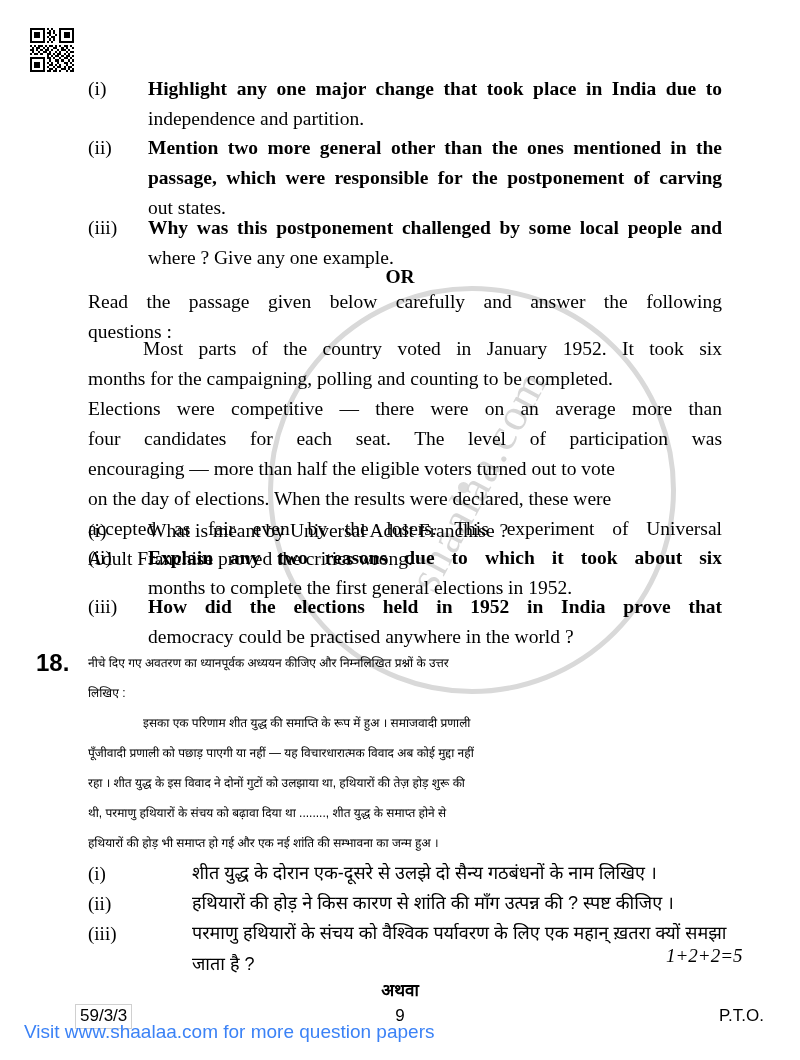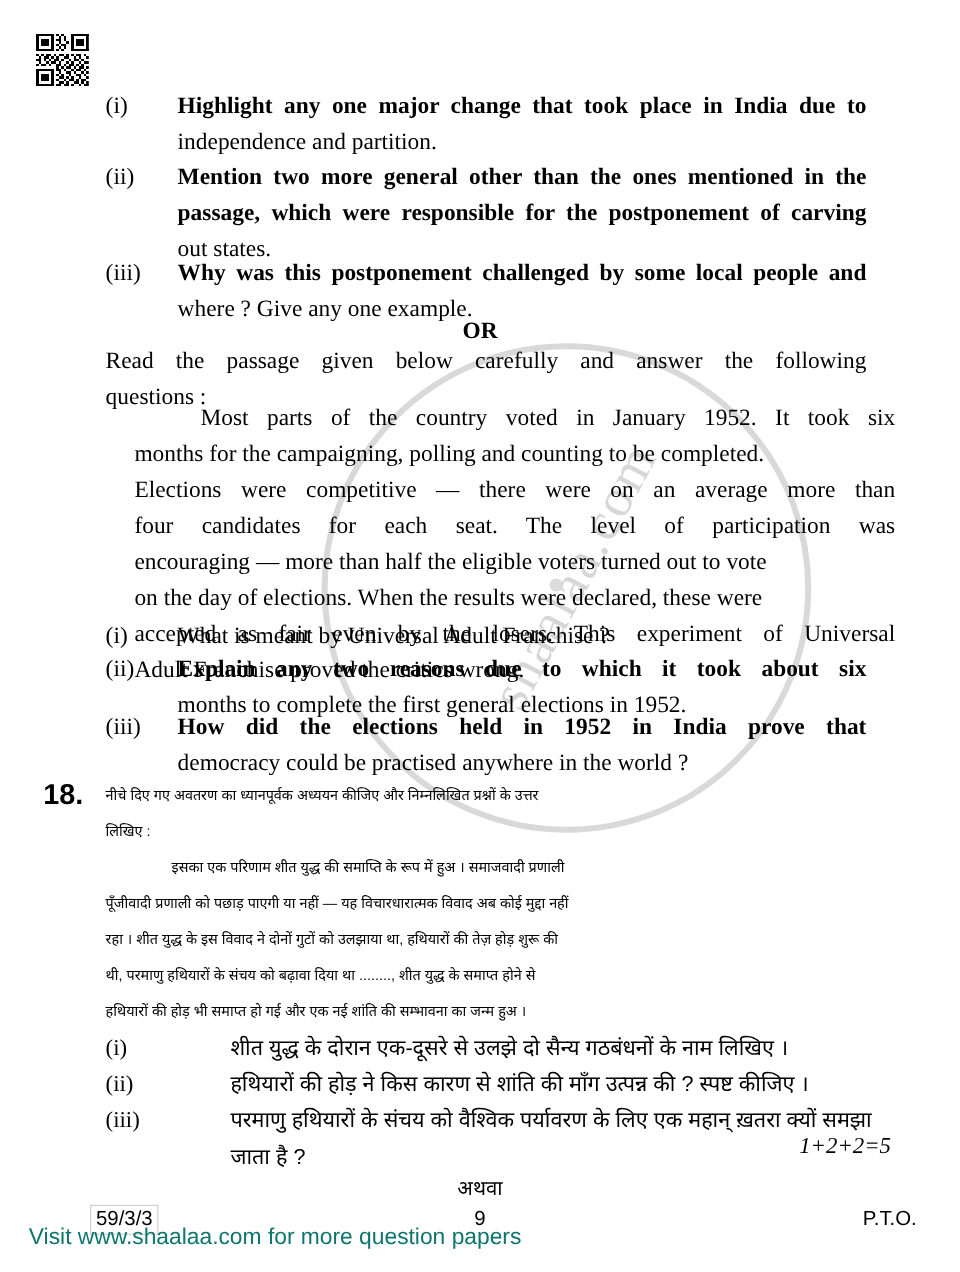--- a/index.html
+++ b/index.html
@@ -167,21 +167,21 @@
     font-family: "Liberation Serif", serif;
     font-style: italic;
     font-size: 19px;
     line-height: 26px;
   }
   .athava {
     position: absolute;
     width: 800px;
     text-align: center;
     font-family: "Liberation Sans", sans-serif;
-    font-weight: normal;
+    font-weight: bold;
     font-size: 17px;
   }
 
   
   .paper-code {
     position: absolute;
     left: 36px;
     top: 1004px;
     font-family: "Liberation Sans", sans-serif;
     font-size: 17px;
@@ -208,21 +208,21 @@
     font-family: "Liberation Sans", sans-serif;
     font-size: 17px;
     z-index: 4;
   }
   .promo {
     position: absolute;
     left: 24px;
     top: 1021px;
     font-family: "Liberation Sans", sans-serif;
     font-size: 19px;
-    color: #0f766e;
+    color: #3b82f6;
     white-space: nowrap;
     z-index: 6;
   }
 </style>
 </head>
 <body>
 
 <div class="page">
 
   <div class="watermark">
@@ -378,21 +378,21 @@
       </div>
     </div>
 
     <div class="or-label" style="top:264px;">OR</div>
 
     <div class="para" style="left:88px; top:287px; width:634px;">
       <span class="ln j">Read the passage given below carefully and answer the following</span>
       <span class="ln">questions :</span>
     </div>
 
-    <div class="para" style="left:88px; top:334px; width:634px;margin-left:24px;">
+    <div class="para" style="left:88px; top:334px; width:634px;">
       <span class="ln j" style="text-indent:55px;">Most parts of the country voted in January 1952. It took six</span>
       <span class="ln">months for the campaigning, polling and counting to be completed.</span>
       <span class="ln j">Elections were competitive — there were on an average more than</span>
       <span class="ln j">four candidates for each seat. The level of participation was</span>
       <span class="ln">encouraging — more than half the eligible voters turned out to vote</span>
       <span class="ln">on the day of elections. When the results were declared, these were</span>
       <span class="ln j">accepted as fair even by the losers. This experiment of Universal</span>
       <span class="ln">Adult Franchise proved the critics wrong.</span>
     </div>
 

